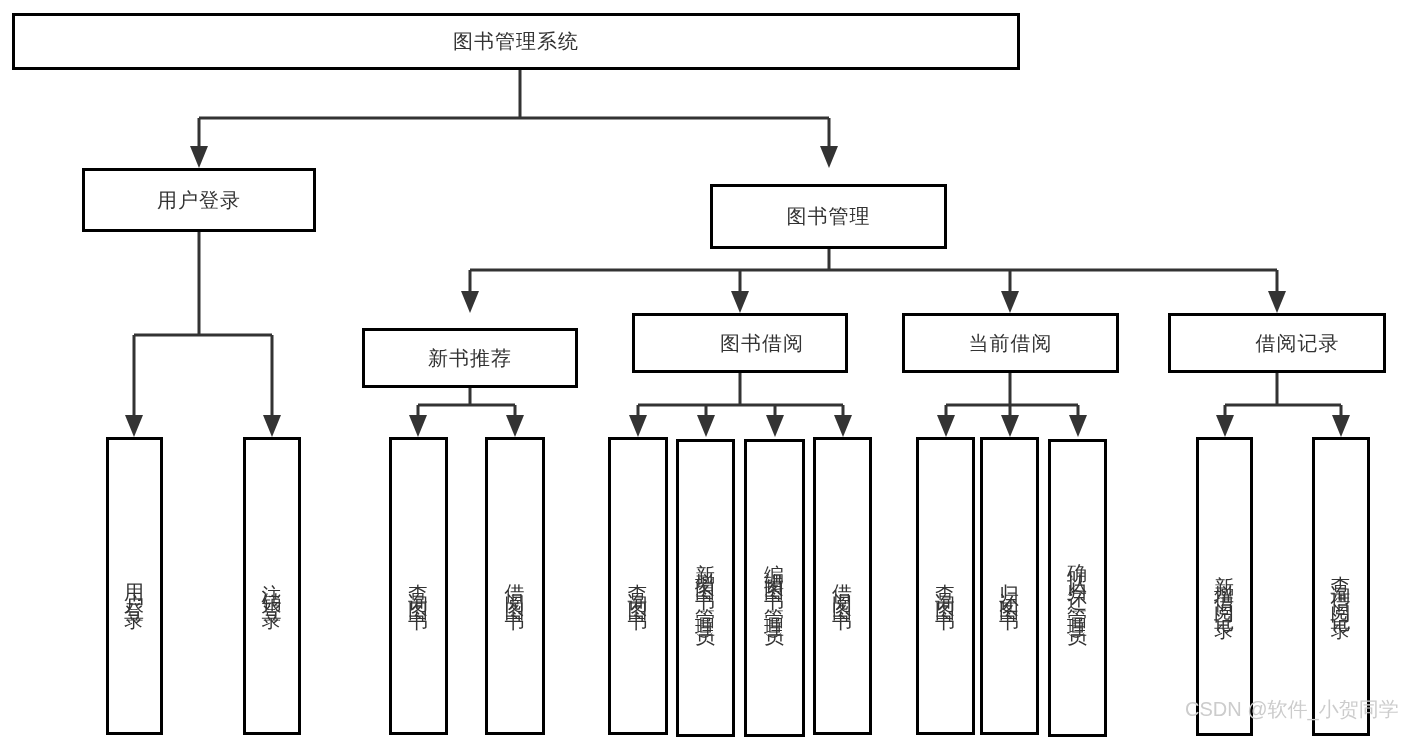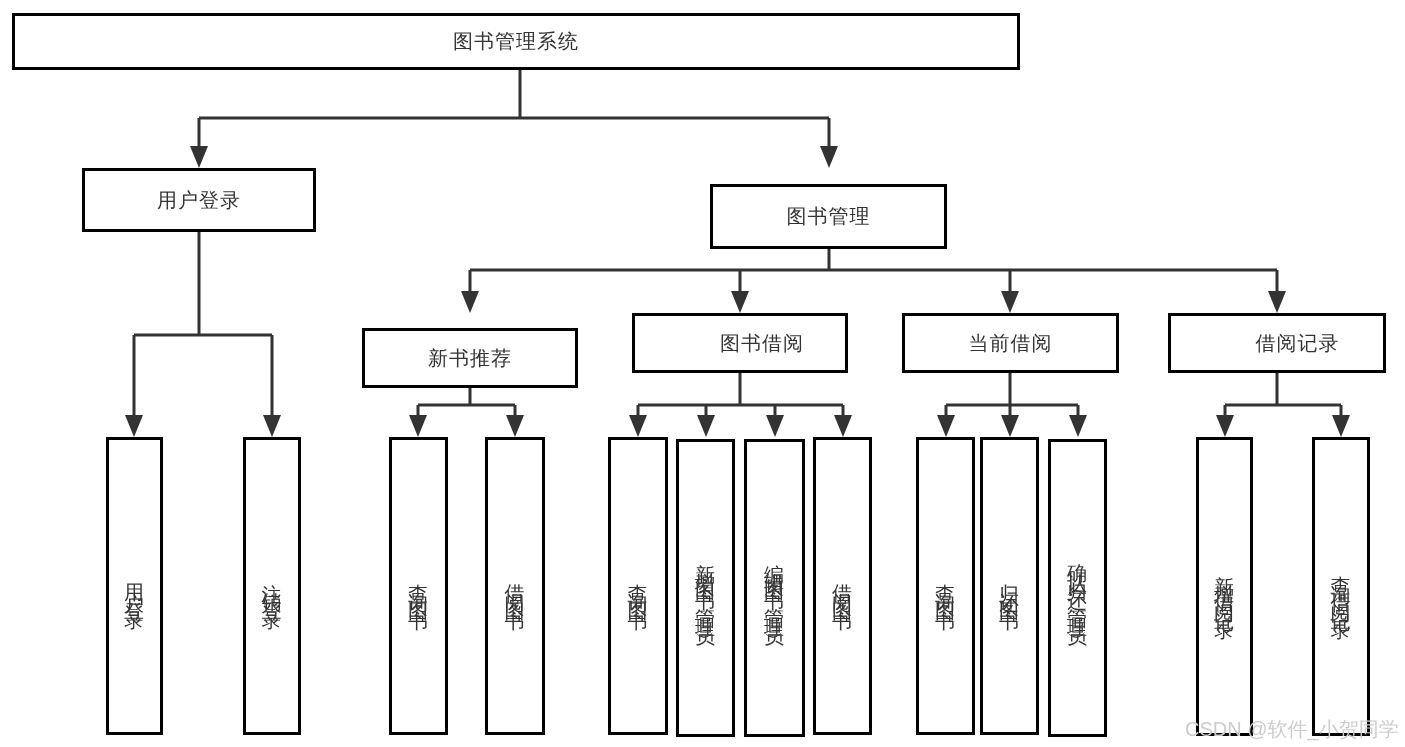--- a/index.html
+++ b/index.html
@@ -27,21 +27,21 @@
     text-orientation:mixed;
     font-size:20px;
     line-height:1;
     letter-spacing:9px;
     color:#333333;
     white-space:nowrap;
   }
   .watermark{
     position:absolute;
     left:1185px;
-    top:716px;
+    top:696px;
     font-size:20px;
     color:#cccccc;
     white-space:nowrap;
     z-index:5;
     text-align:center;
   }
 </style>
 </head>
 <body>
 

